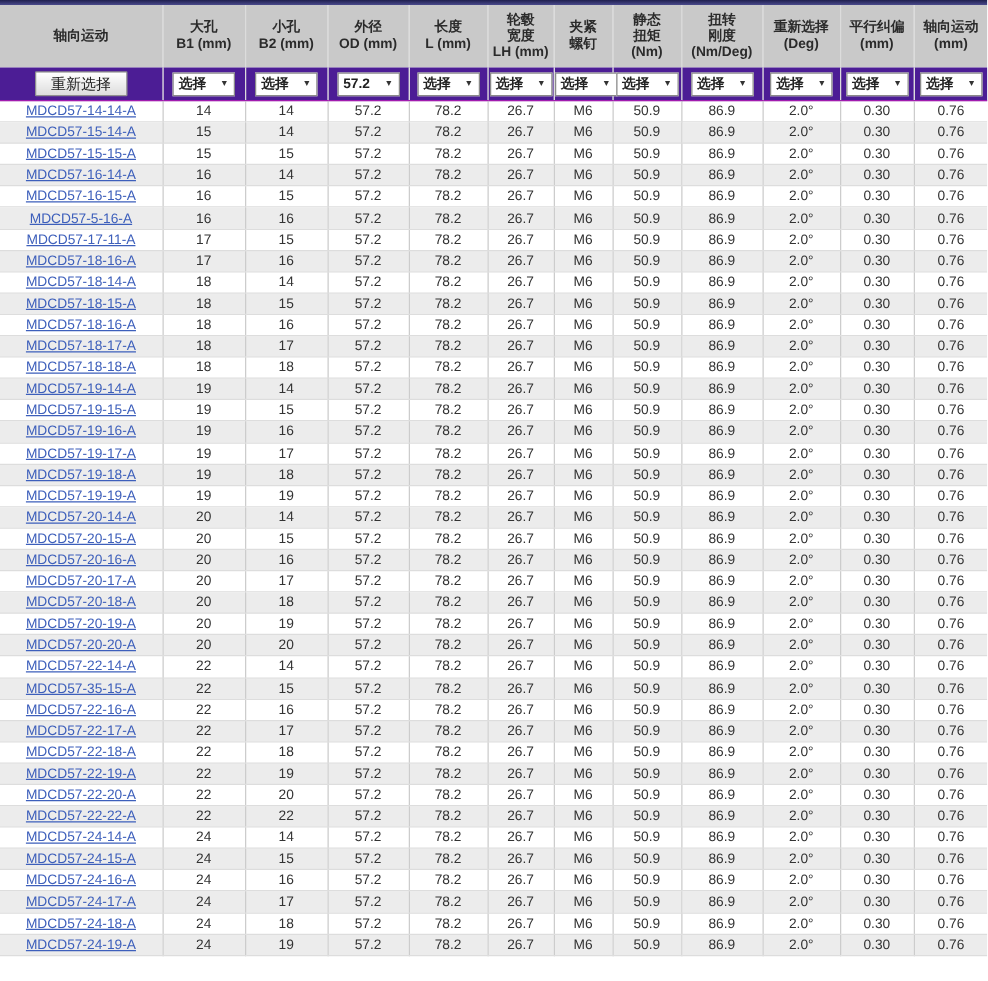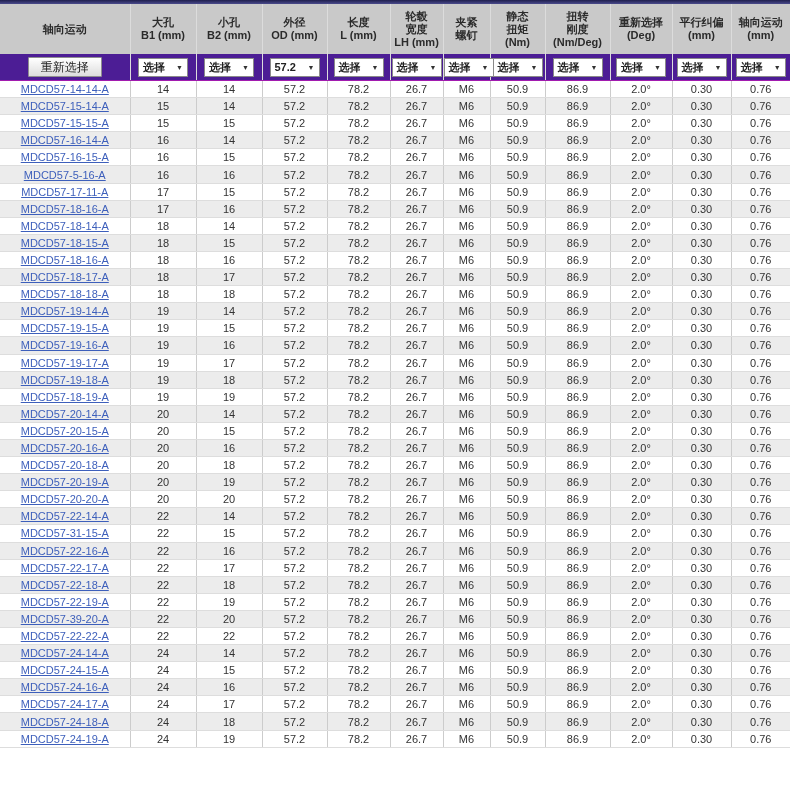--- a/index.html
+++ b/index.html
@@ -392,21 +392,21 @@
           <td>78.2</td>
           <td>26.7</td>
           <td>M6</td>
           <td>50.9</td>
           <td>86.9</td>
           <td>2.0°</td>
           <td>0.30</td>
           <td>0.76</td>
         </tr>
         <tr>
-          <td><a href="#">MDCD57-18-19-A</a></td>
+          <td><a href="#">MDCD57-19-19-A</a></td>
           <td>19</td>
           <td>19</td>
           <td>57.2</td>
           <td>78.2</td>
           <td>26.7</td>
           <td>M6</td>
           <td>50.9</td>
           <td>86.9</td>
           <td>2.0°</td>
           <td>0.30</td>
@@ -448,20 +448,34 @@
           <td>78.2</td>
           <td>26.7</td>
           <td>M6</td>
           <td>50.9</td>
           <td>86.9</td>
           <td>2.0°</td>
           <td>0.30</td>
           <td>0.76</td>
         </tr>
         <tr>
+          <td><a href="#">MDCD57-20-17-A</a></td>
+          <td>20</td>
+          <td>17</td>
+          <td>57.2</td>
+          <td>78.2</td>
+          <td>26.7</td>
+          <td>M6</td>
+          <td>50.9</td>
+          <td>86.9</td>
+          <td>2.0°</td>
+          <td>0.30</td>
+          <td>0.76</td>
+        </tr>
+        <tr>
           <td><a href="#">MDCD57-20-18-A</a></td>
           <td>20</td>
           <td>18</td>
           <td>57.2</td>
           <td>78.2</td>
           <td>26.7</td>
           <td>M6</td>
           <td>50.9</td>
           <td>86.9</td>
           <td>2.0°</td>
@@ -504,21 +518,21 @@
           <td>78.2</td>
           <td>26.7</td>
           <td>M6</td>
           <td>50.9</td>
           <td>86.9</td>
           <td>2.0°</td>
           <td>0.30</td>
           <td>0.76</td>
         </tr>
         <tr>
-          <td><a href="#">MDCD57-31-15-A</a></td>
+          <td><a href="#">MDCD57-35-15-A</a></td>
           <td>22</td>
           <td>15</td>
           <td>57.2</td>
           <td>78.2</td>
           <td>26.7</td>
           <td>M6</td>
           <td>50.9</td>
           <td>86.9</td>
           <td>2.0°</td>
           <td>0.30</td>
@@ -574,21 +588,21 @@
           <td>78.2</td>
           <td>26.7</td>
           <td>M6</td>
           <td>50.9</td>
           <td>86.9</td>
           <td>2.0°</td>
           <td>0.30</td>
           <td>0.76</td>
         </tr>
         <tr>
-          <td><a href="#">MDCD57-39-20-A</a></td>
+          <td><a href="#">MDCD57-22-20-A</a></td>
           <td>22</td>
           <td>20</td>
           <td>57.2</td>
           <td>78.2</td>
           <td>26.7</td>
           <td>M6</td>
           <td>50.9</td>
           <td>86.9</td>
           <td>2.0°</td>
           <td>0.30</td>

